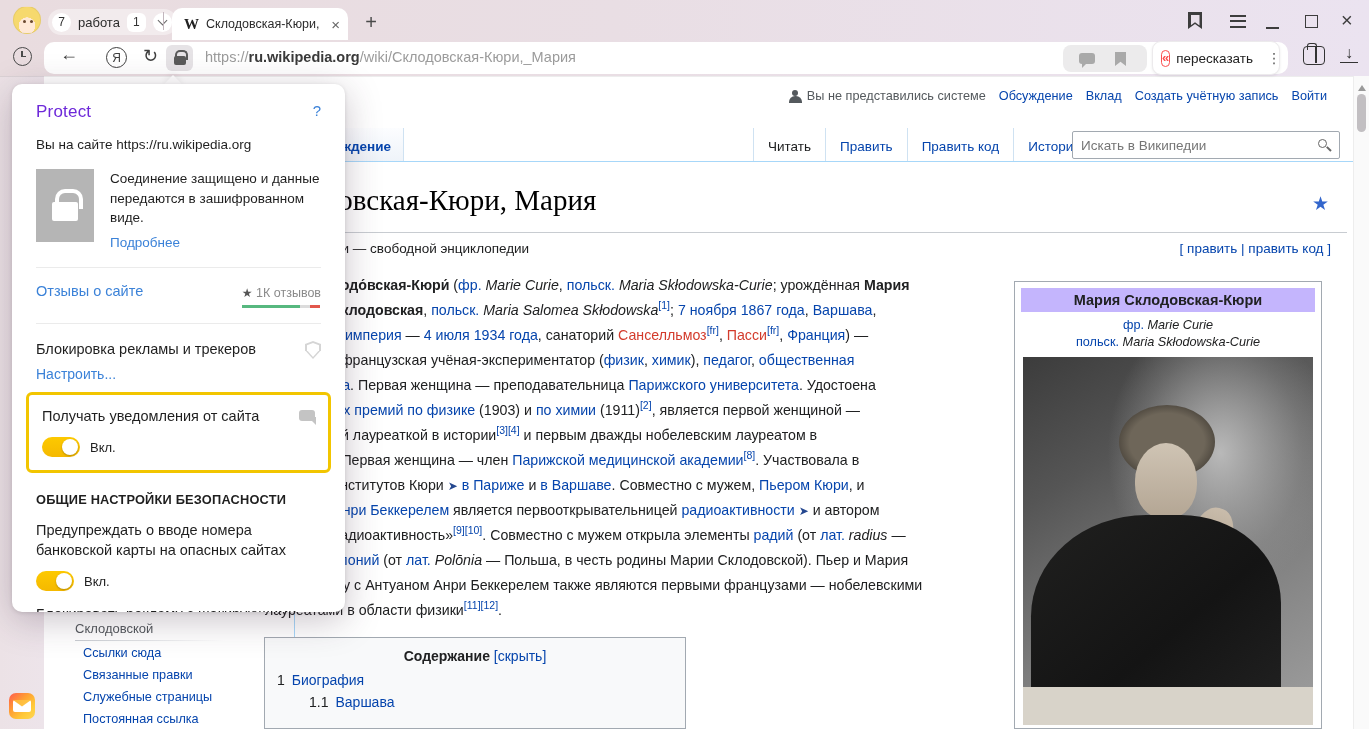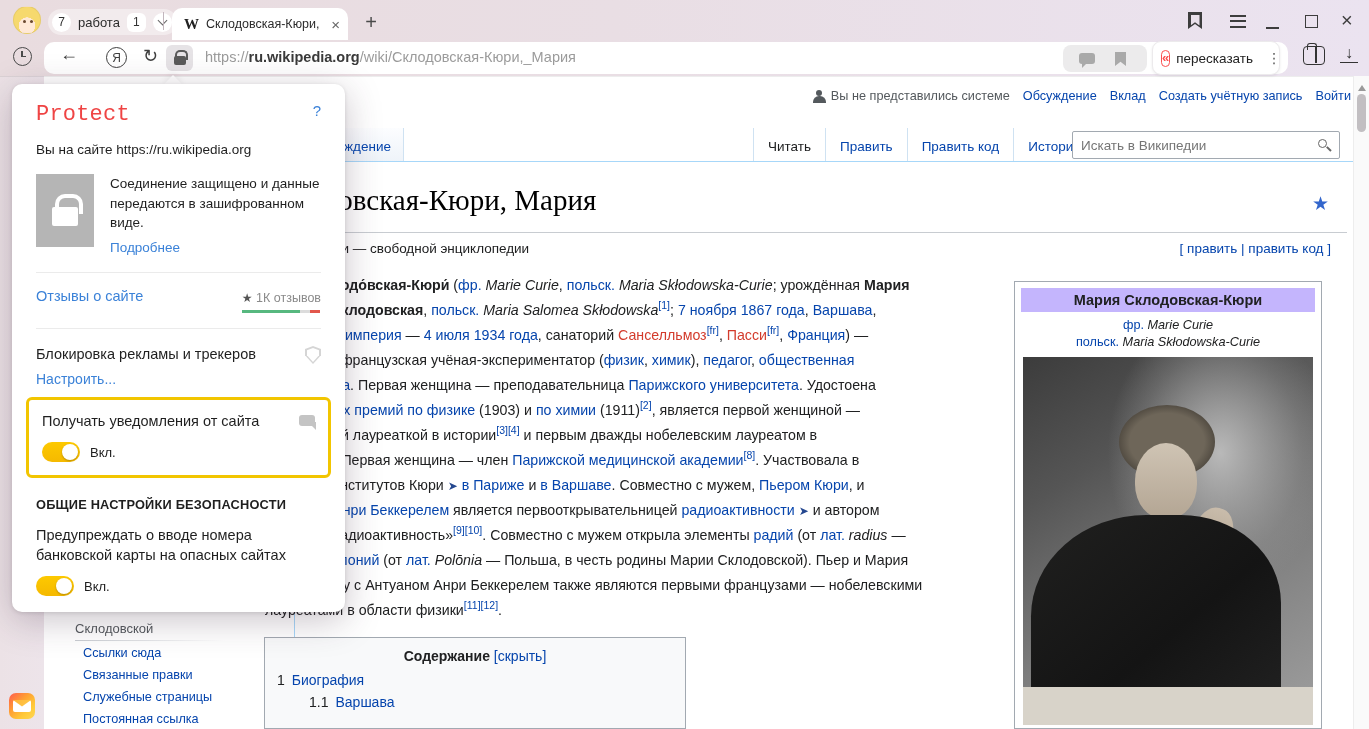--- a/index.html
+++ b/index.html
@@ -82,29 +82,29 @@
   .mail-icon { position:absolute; left:9px; top:617px; width:26px; height:26px; border-radius:7px;
     background:linear-gradient(135deg,#ff5a4f 0%,#ff9e33 38%,#ffc938 70%,#ffd653 100%); }
   .mail-icon::after { content:""; position:absolute; left:4px; top:7px; width:18px; height:12px; background:#fff; border-radius:2px;
     clip-path:polygon(0 0,100% 0,100% 100%,0 100%); }
   .mail-icon::before { content:""; position:absolute; z-index:1; left:4px; top:7px; width:18px; height:12px;
     background:linear-gradient(135deg,#ffb437 0%,#ffcf4e 100%); clip-path:polygon(0 0,100% 0,50% 55%); }
 
   
   #page { position:absolute; left:44px; top:76px; width:1309px; height:653px; background:#fff; z-index:1; }
   .content-vline { position:absolute; left:250px; top:86px; width:1px; height:567px; background:#a7d7f9; }
-  .personal { position:absolute; top:13px; right:2px; display:flex; gap:13px; font-size:12.7px; align-items:center; }
+  .personal { position:absolute; top:13px; right:26px; display:flex; gap:13px; font-size:12.7px; align-items:center; }
   .personal .grey { color:#54595d; } .personal a, .wlink { color:#0645ad; text-decoration:none; cursor:pointer; }
   .person-ico { position:relative; width:13px; height:13px; margin-right:-8px; }
   .person-ico::before { content:""; position:absolute; left:3.5px; top:0; width:6px; height:6px; border-radius:50%; background:#54595d; }
   .person-ico::after { content:""; position:absolute; left:0; top:6.5px; width:13px; height:6.5px; border-radius:6px 6px 0 0; background:#54595d; }
   .tabs-bottom { position:absolute; left:250px; top:85px; width:1059px; height:1px; background:#a7d7f9; }
   .page-tab-partial { position:absolute; left:258px; top:52px; width:102px; height:34px;
     background:linear-gradient(#fcfdff,#eef3f9); border-left:1px solid #cfe2f2; border-right:1px solid #cfe2f2;
-    display:flex; align-items:flex-end; justify-content:flex-end; padding:0 12px 8px 0; font-size:13.5px; }
+    display:flex; align-items:flex-end; justify-content:flex-end; padding:0 12px 8px 0; font-size:13.5px;font-weight:bold; }
   .view-tabs { position:absolute; left:709px; top:52px; height:34px; display:flex; }
   .view-tab { padding:0 14px; display:flex; align-items:flex-end; padding-bottom:8px; font-size:13.5px;
     border-left:1px solid #cfe2f2; color:#0645ad; cursor:pointer; }
   .view-tab.active { color:#202122; background:#fff; position:relative; }
   .view-tab.active::after { content:""; position:absolute; left:0; bottom:-1px; width:100%; height:1px; background:#fff; }
   .searchbox { position:absolute; left:1028px; top:55px; width:268px; height:28px; border:1px solid #a2a9b1;
     border-radius:2px; background:#fff; }
   .searchbox input { position:absolute; left:8px; top:4px; width:225px; height:18px; border:none; outline:none;
     font-size:13.5px; color:#72777d; font-family:"Liberation Sans",sans-serif; background:transparent; }
   .mag { position:absolute; right:12px; top:7px; width:9px; height:9px; border:1.7px solid #666; border-radius:50%; }
@@ -159,21 +159,21 @@
   .tools-head::after { content:""; position:absolute; left:0; top:19px; width:150px; height:1px;
     background:linear-gradient(90deg,#c8ccd1,transparent); }
   .tool-link { position:absolute; left:39px; font-size:12.7px; color:#0645ad; cursor:pointer; white-space:nowrap; }
 
   
   #protect { position:absolute; left:12px; top:84px; width:333px; height:528px; background:#fff; border-radius:10px;
     box-shadow:0 8px 36px rgba(60,40,60,.28), 0 1px 4px rgba(0,0,0,.12); z-index:9; padding:18px 24px 0; overflow:hidden; }
   #protect-tail { position:absolute; left:166px; top:78px; width:14px; height:14px; background:#fff; transform:rotate(45deg);
     z-index:8; box-shadow:-2px -2px 6px rgba(0,0,0,.06); }
   .pr-titlerow { display:flex; justify-content:space-between; align-items:flex-start; }
-  .pr-title { font-size:22px; color:#ef4444; letter-spacing:.2px;font-family:Liberation Mono, monospace; }
+  .pr-title { font-size:17px; color:#6d28d9; letter-spacing:.2px; }
   .pr-help { font-size:15px; color:#3b82d8; cursor:pointer; }
   .pr-site { font-size:13.5px; color:#1f1f1f; margin-top:15px; }
   .pr-secure { display:flex; gap:16px; margin-top:17px; }
   .pr-locktile { width:58px; height:73px; background:#b5b5b5; flex:none; display:flex; align-items:center; justify-content:center; }
   .biglock { position:relative; width:26px; height:19px; background:#fff; border-radius:2px; margin-top:12px; }
   .biglock::before { content:""; position:absolute; left:3px; top:-13px; width:20px; height:16px;
     border:4px solid #fff; border-bottom:none; border-radius:10px 10px 0 0; }
   .pr-securetext { font-size:13.5px; color:#1f1f1f; line-height:19.5px; }
   .pr-more { color:#3b82d8; margin-top:5px; cursor:pointer; }
   .pr-hr { height:1px; background:#ebebeb; margin:15px 0; }

